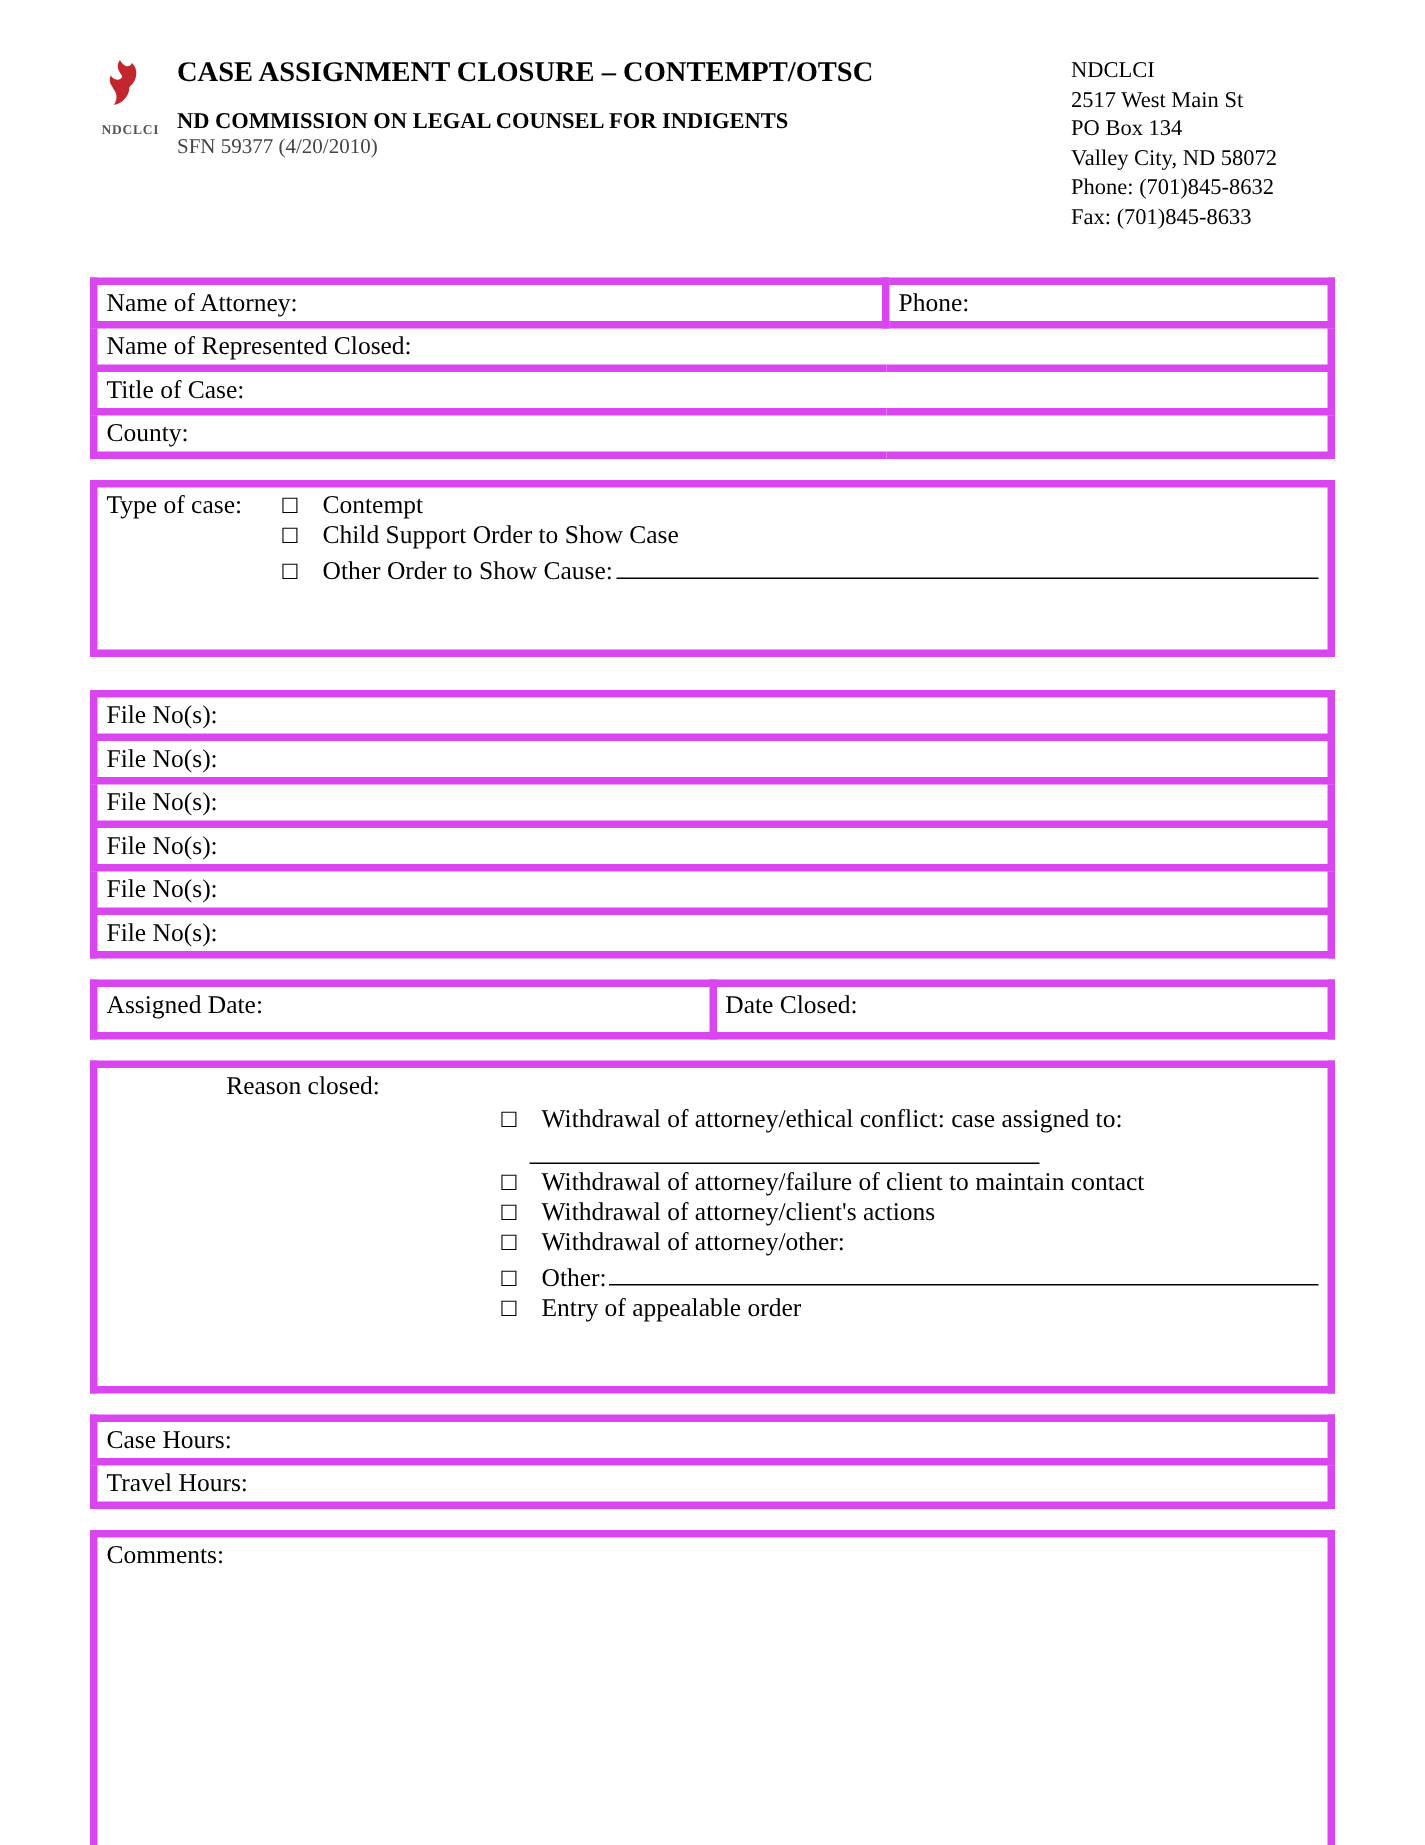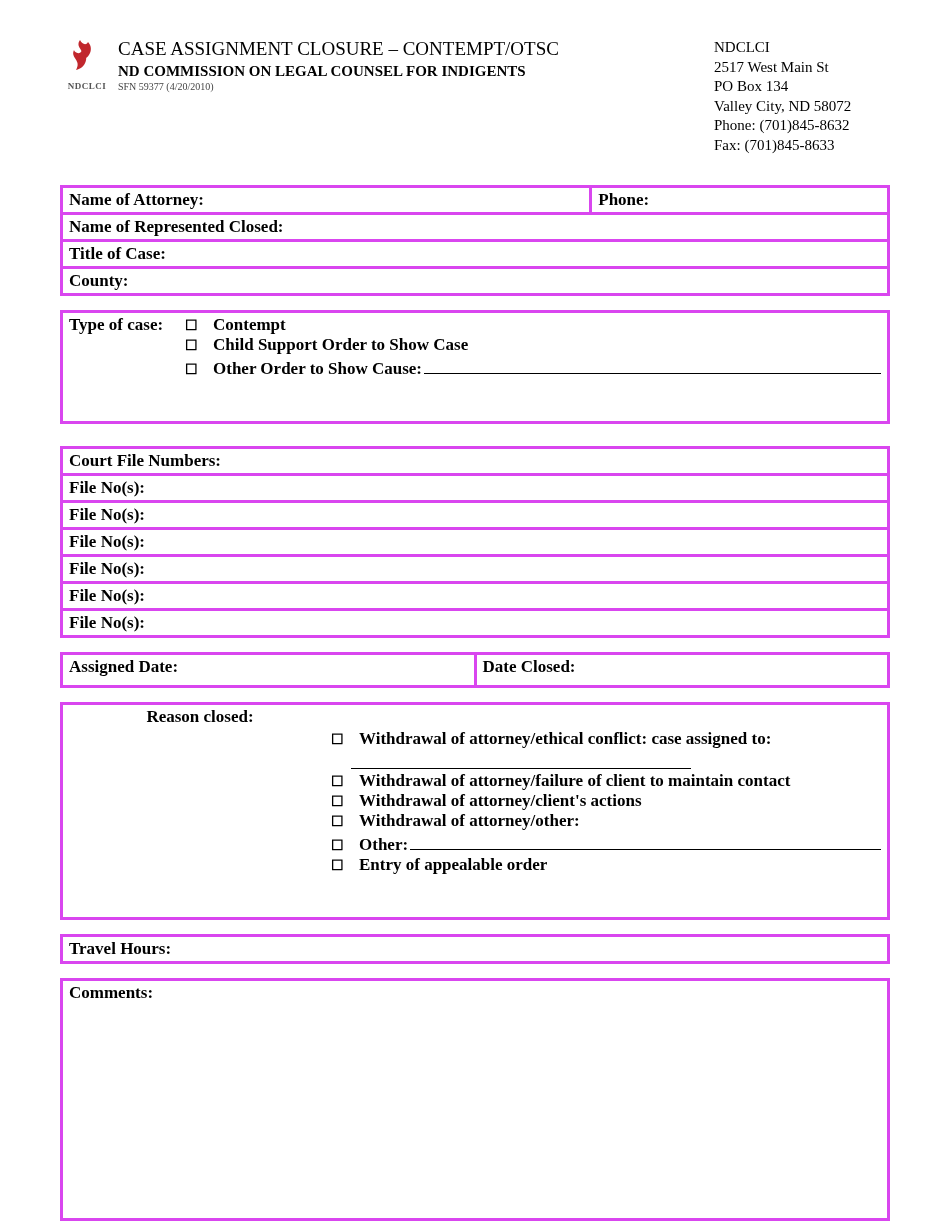--- a/index.html
+++ b/index.html
@@ -9,33 +9,32 @@
     color: #000;
     background: #fff;
     width: 950px;
     padding: 38px 60px 40px 60px;
   }
   .header { display: flex; align-items: flex-start; }
   .logo-col { width: 54px; flex: 0 0 54px; margin-right: 4px; }
   .logo-flame { width: 40px; height: 40px; }
   .logo-text { font-size: 9px; font-weight: bold; letter-spacing: 0.5px; text-align: center; color: #555; margin-top: -2px; }
   .title-col { flex: 1 1 auto; }
-  .title-main { font-weight: normal; font-size: 19px; }
-  .title-sub { font-weight: bold; font-size: 15px; margin-top: 3px; }
-  .title-sfn { font-size: 10px; color: #444; margin-top: 1px; }
+  .title-main { font-weight: bold; font-size: 19px; }
+  .title-sub { font-weight: bold; font-size: 15px; margin-top: 13px; }
+  .title-sfn { font-size: 14px; color: #444; margin-top: 1px; }
   .addr-col { width: 180px; flex: 0 0 180px; font-size: 15px; line-height: 1.3; padding-left: 4px; }
 
   table.box { width: 100%; border-collapse: collapse; margin-top: 22px; }
   table.box.tight { margin-top: 14px; }
   table.box td {
-    border: 3px solid #d946ef;
+    border: 5px solid #d946ef;
     padding: 2px 6px 2px 6px;
     vertical-align: top;
     font-size: 17px;
-    font-weight: bold;
   }
   .checkbox-sym { font-size: 14px; display: inline-block; width: 16px; }
   .chkrow { display: flex; align-items: baseline; }
   .chkrow .lbl { margin-left: 12px; }
   .underline-fill { border-bottom: 1px solid #000; flex: 1 1 auto; min-width: 40px; margin-left: 2px; height: 1.1em; }
   .type-wrap { display: flex; padding-bottom: 40px; }
   .type-lbl { width: 116px; flex: 0 0 116px; }
   .type-opts { flex: 1 1 auto; }
   .reason-wrap { display: flex; padding-bottom: 40px; }
   .reason-lbl { width: 262px; flex: 0 0 262px; text-align: center; }
@@ -113,23 +112,20 @@
               </div>
       </div>
     </div>
   </td>
       </tr>
 </tbody>
   </table>
 
 <table class="box">
   <tbody>
-      <tr>
-        <td><span>Court File Numbers:</span></td>
-      </tr>
   <tr>
         <td><span>File No(s):</span></td>
       </tr>
   <tr>
         <td><span>File No(s):</span></td>
       </tr>
   <tr>
         <td><span>File No(s):</span></td>
       </tr>
   <tr>
@@ -189,20 +185,23 @@
               </div>
       </div>
     </div>
   </td>
       </tr>
 </tbody>
   </table>
 
 <table class="box tight">
   <tbody>
+      <tr>
+        <td><span>Case Hours:</span></td>
+      </tr>
   <tr>
         <td><span>Travel Hours:</span></td>
       </tr>
 </tbody>
   </table>
 
 <table class="box tight">
   <tbody>
       <tr>
         <td class="comments-box"><span>Comments:</span></td>

